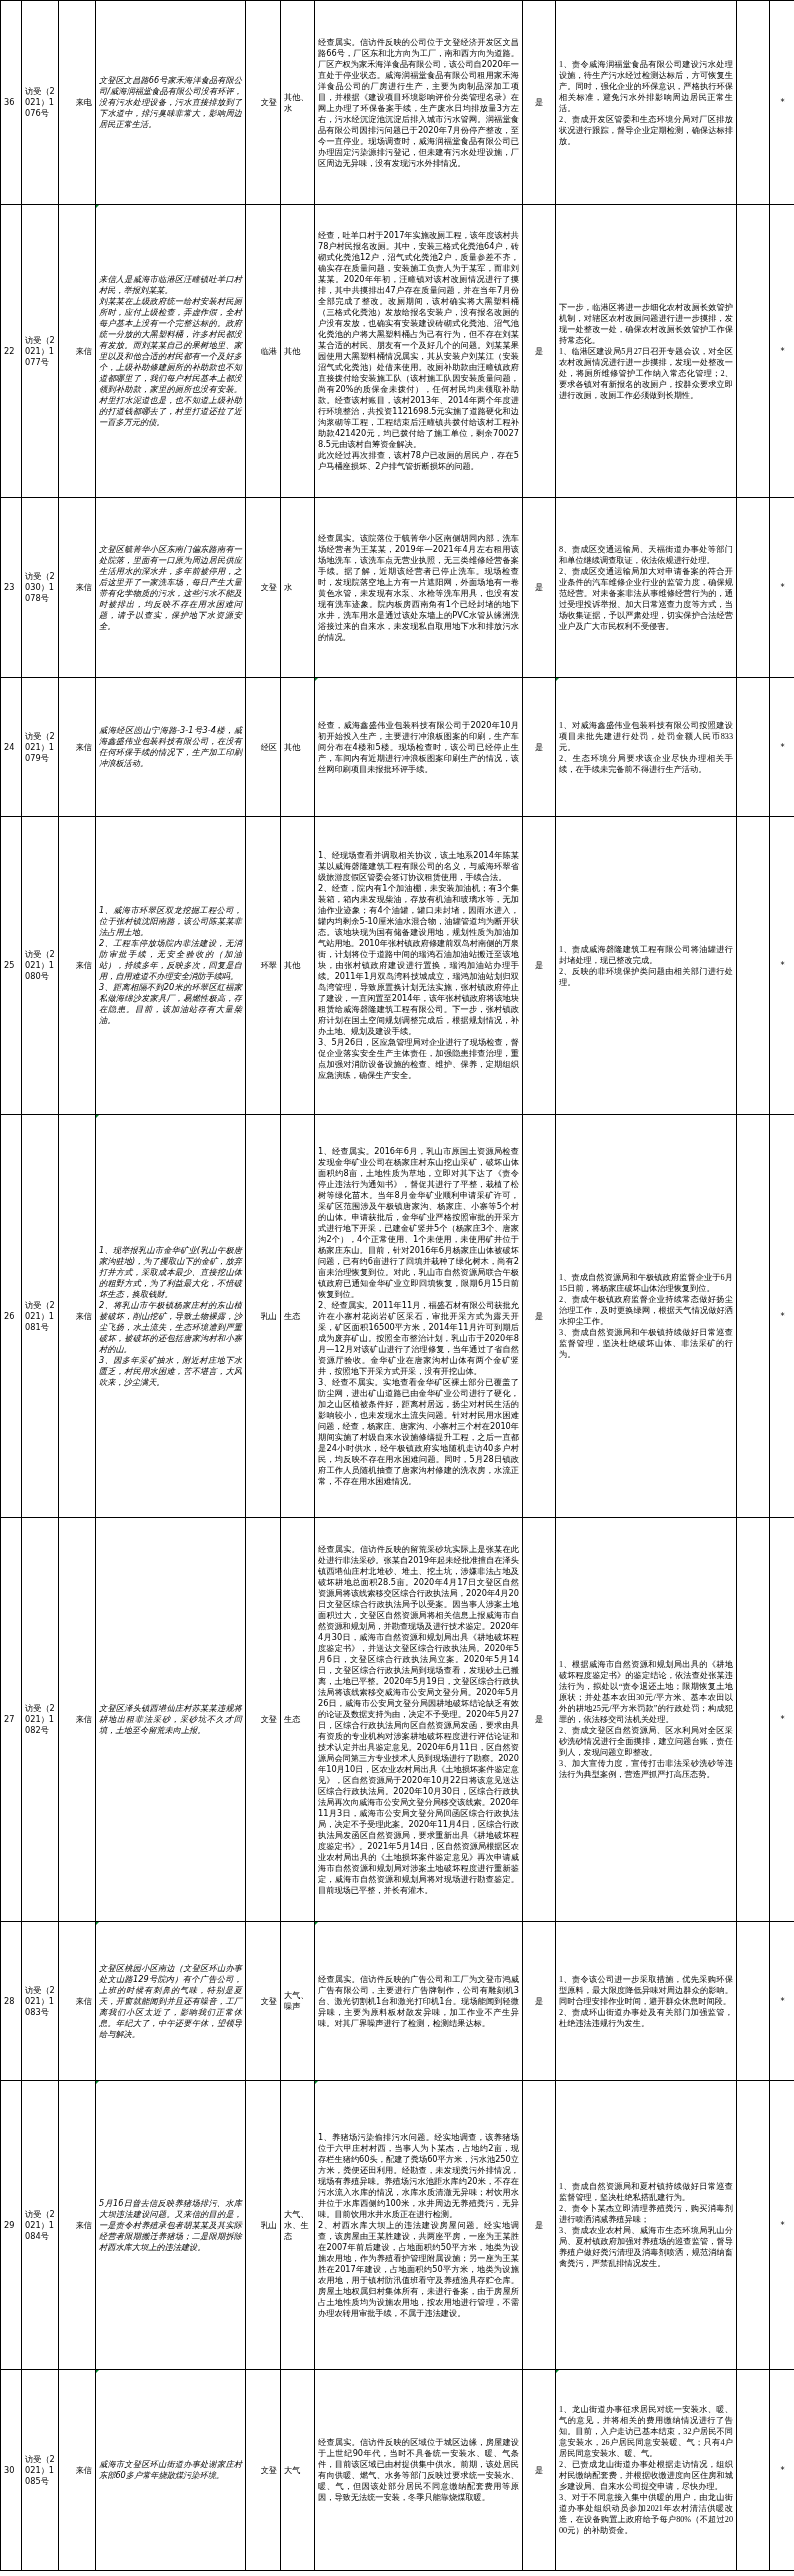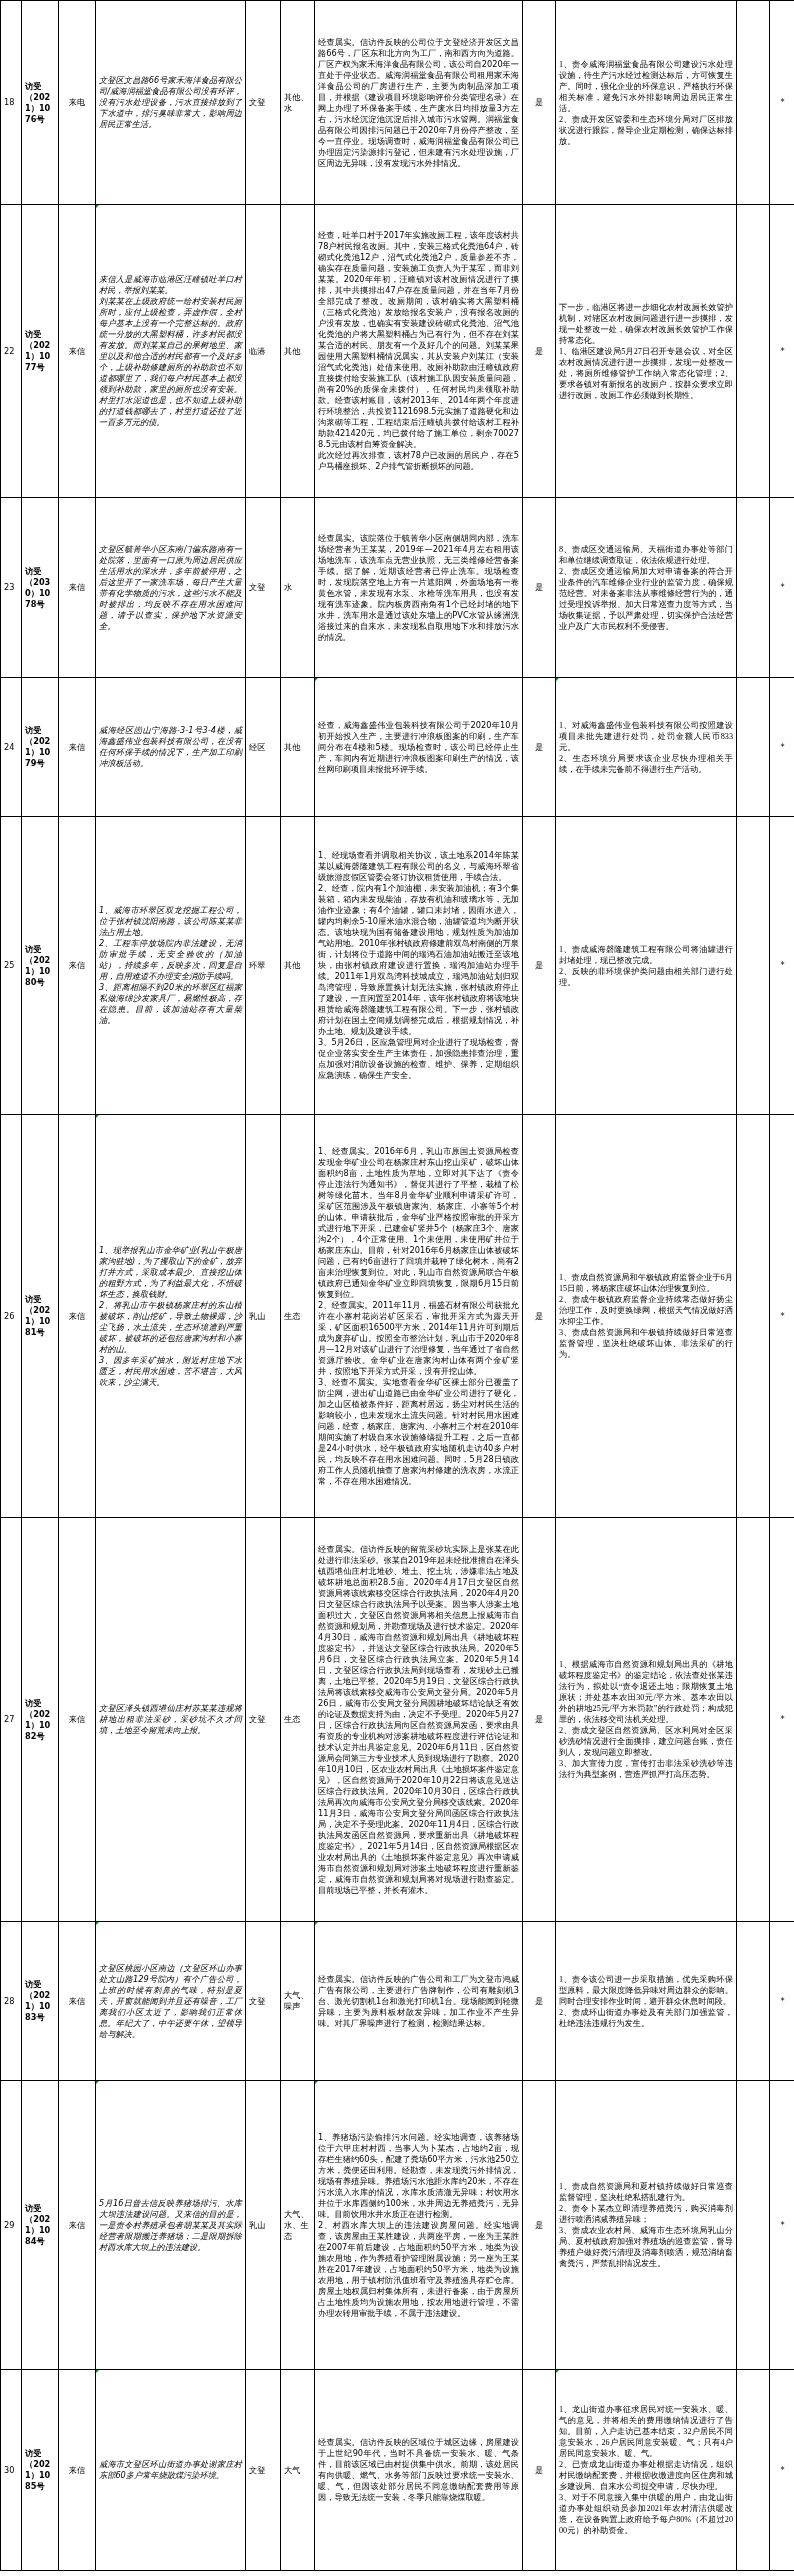--- a/index.html
+++ b/index.html
@@ -10,24 +10,24 @@
     border:0.7px solid #000;
     vertical-align:middle;
     font-size:8.2px;
     line-height:11px;
     padding:1.5px 3px;
     overflow:hidden;
     position:relative;
     word-break:break-all;
   }
   td.c-no{text-align:left;padding-left:1.5px;font-size:8.5px;}
-  td.c-case{text-align:left;padding:1.5px 2.2px;font-weight:bold;}
-  td.c-channel{text-align:center;margin-left:35px;}
+  td.c-case{text-align:left;padding:1.5px 2.2px;}
+  td.c-channel{text-align:right;margin-left:35px;}
   td.c-complaint{text-align:justify;white-space:pre-wrap;font-style:italic;}
-  td.c-district{text-align:left;}
+  td.c-district{text-align:right;}
   td.c-type{text-align:left;}
   td.c-invest{text-align:justify;white-space:pre-wrap;}
   td.c-verified{text-align:center;}
   td.c-measures{text-align:justify;white-space:pre-wrap;font-family:Liberation Serif, serif;}
   td.c-extra{}
   td.c-note{text-align:center;font-size:9.6px;}
   .corner-flag{
     position:absolute;top:0;left:0;width:0;height:0;
     border-top:3.7px solid #00882b;border-right:3.7px solid transparent;
   }
@@ -45,21 +45,21 @@
         <col style="width:35px">
         <col style="width:34px">
       <col style="width:208px">
         <col style="width:33px">
         <col style="width:181px">
       <col style="width:33px">
         <col style="width:26px">
     </colgroup>
     <tbody id="rows">
         <tr style="height: 204px;">
-          <td class="c-no">18</td>
+          <td class="c-no">36</td>
           <td class="c-case">访受（2021）1076号</td>
           <td class="c-channel">来电</td>
           <td class="c-complaint">文登区文昌路66号家禾海洋食品有限公司/威海润福堂食品有限公司没有环评，没有污水处理设备，污水直接排放到了下水道中，排污臭味非常大，影响周边居民正常生活。</td>
           <td class="c-district">文登</td>
           <td class="c-type">其他、水</td>
           <td class="c-invest">经查属实。信访件反映的公司位于文登经济开发区文昌路66号，厂区东和北方向为工厂，南和西方向为道路。厂区产权为家禾海洋食品有限公司，该公司自2020年一直处于停业状态。威海润福堂食品有限公司租用家禾海洋食品公司的厂房进行生产，主要为肉制品深加工项目，并根据《建设项目环境影响评价分类管理名录》在网上办理了环保备案手续，生产废水日均排放量3方左右，污水经沉淀池沉淀后排入城市污水管网。润福堂食品有限公司因排污问题已于2020年7月份停产整改，至今一直停业。现场调查时，威海润福堂食品有限公司已办理固定污染源排污登记，但未建有污水处理设施，厂区周边无异味，没有发现污水外排情况。</td>
           <td class="c-verified">是</td>
           <td class="c-measures">1、责令威海润福堂食品有限公司建设污水处理设施，待生产污水经过检测达标后，方可恢复生产。同时，强化企业的环保意识，严格执行环保相关标准，避免污水外排影响周边居民正常生活。
 2、责成开发区管委和生态环境分局对厂区排放状况进行跟踪，督导企业定期检测，确保达标排放。</td>
           <td class="c-extra"></td>

